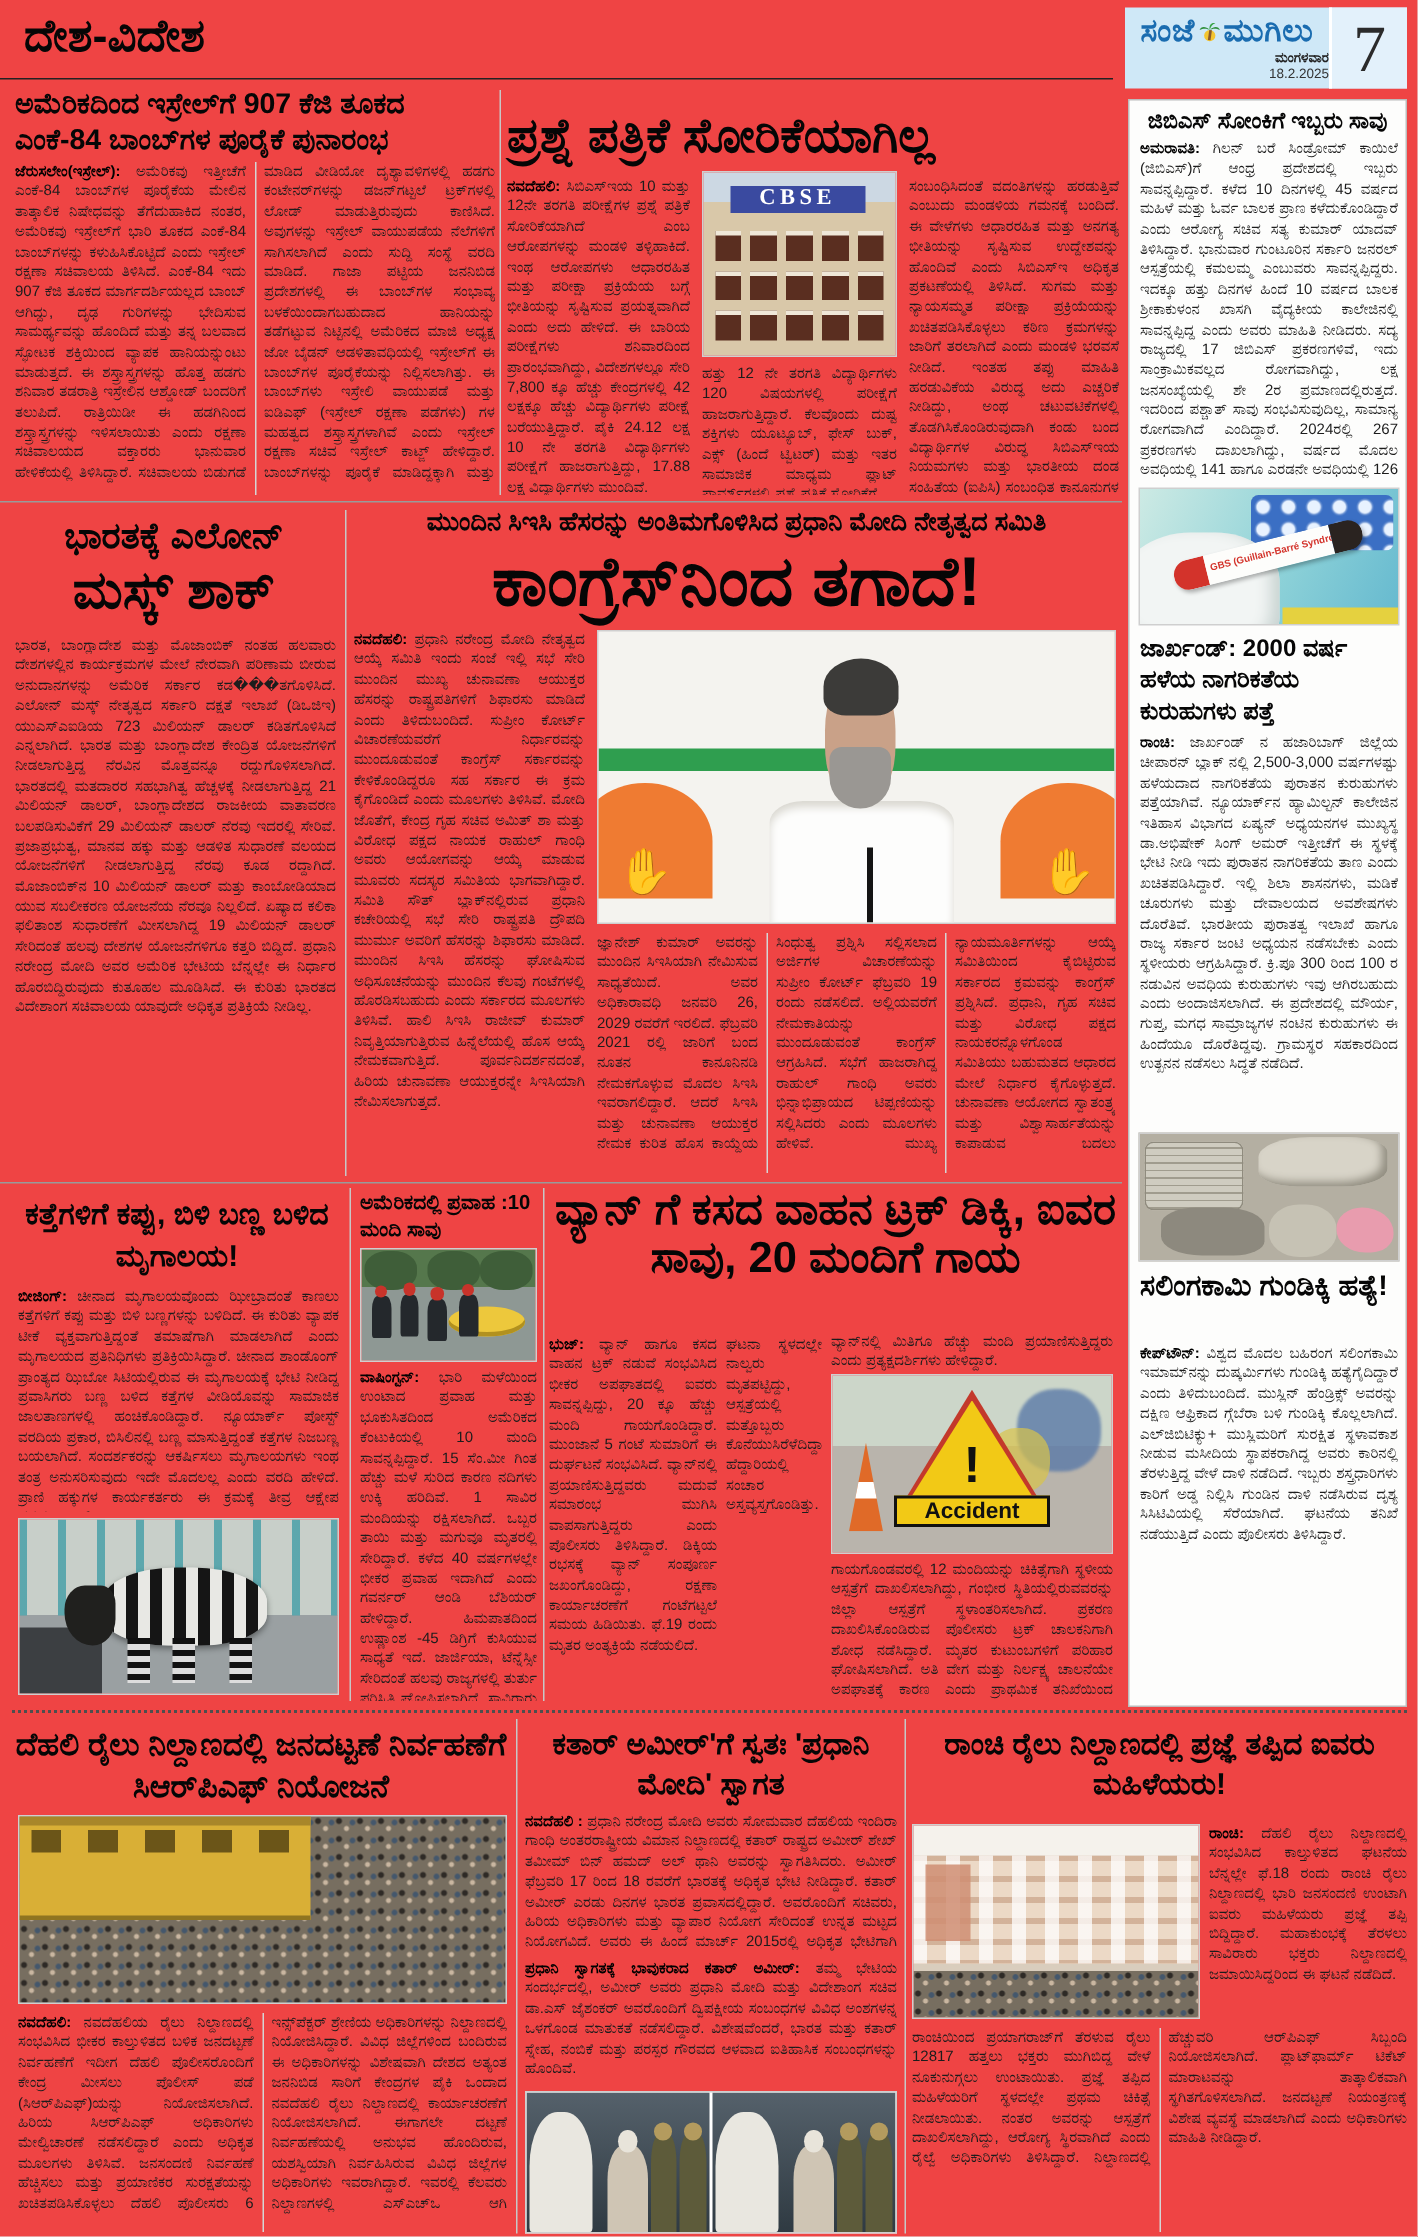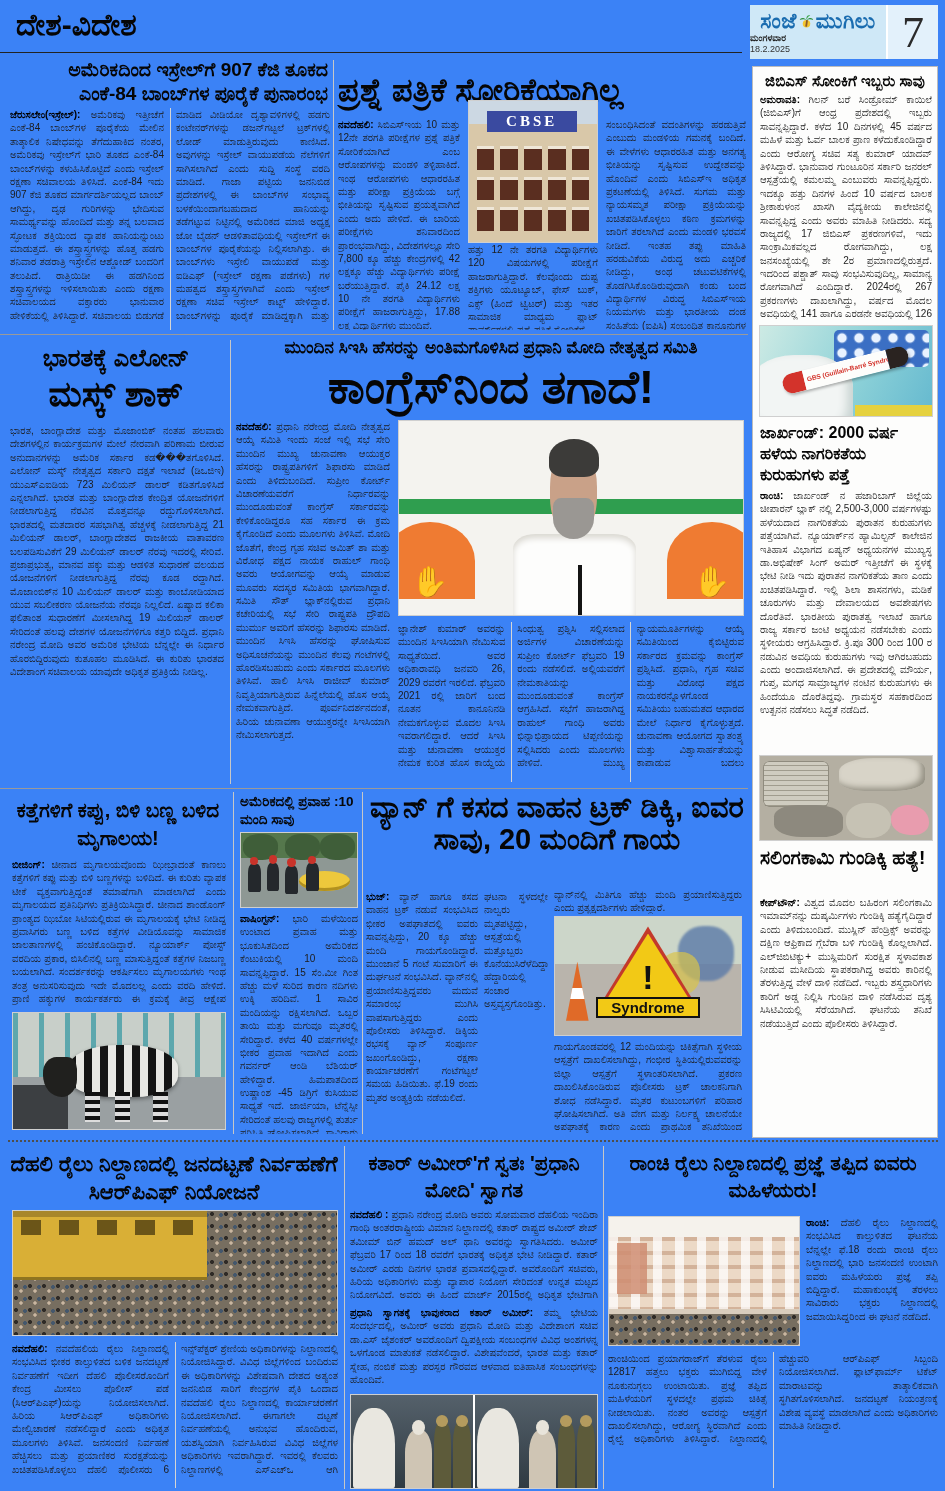--- a/index.html
+++ b/index.html
@@ -1,33 +1,33 @@
 <!DOCTYPE html>
 <html><head>
 <meta charset="utf-8">
 <style>
   * { margin:0; padding:0; box-sizing:border-box; }
   html,body { background:#e8e8e8; }
   body { font-family:"Liberation Sans","DejaVu Sans",sans-serif; }
-  #page { position:relative; width:945px; height:1491px; background:#3b82f6; margin:0 auto; overflow:hidden; }
+  #page { position:relative; width:945px; height:1491px; background:#ef4444; margin:0 auto; overflow:hidden; }
   .abs { position:absolute; }
   .bt { font-size:10px; line-height:1.34; text-align:justify; color:#1c1c1c; overflow:hidden; }
   .bt .dl { font-weight:bold; color:#000; }
   .hl { font-weight:800; color:#060606; }
   .ctr { text-align:center; }
   .cols2 { column-count:2; column-gap:12px; column-rule:1px solid #d5d5d5; }
   .cols3 { column-count:3; column-gap:12px; column-rule:1px solid #d5d5d5; }
   .vline { width:1px; background:#c7c7c7; }
   .hline { height:1px; background:#9a9a9a; }
   .dotline { border-top:2px dotted #4e4e4e; height:0; }
   .photo { overflow:hidden; position:absolute; background:#ddd; border:1px solid #cfcfcf; }
 
   
   .masthead { background:#cfe8f7; display:flex; }
-  .mh-left { flex:1; text-align:left; padding-top:4px; }
+  .mh-left { flex:1; text-align:right; padding-top:4px; }
   .mh-name { color:#1a6cb0; font-weight:800; font-size:21px; letter-spacing:.5px; display:flex; align-items:center; justify-content:center; gap:2px;}
   .mh-sub { font-size:9px; color:#222; font-weight:bold; }
   .mh-date { font-size:9px; color:#333; }
   .mh-page { width:52px; background:#e3f1fb; border-left:2px solid #ffffff; display:flex; align-items:center; justify-content:center;
              font-family:"Liberation Serif","DejaVu Serif",serif; font-size:44px; color:#2b2b2b; }
 
   
   .cbse { background:linear-gradient(#ccd8e3 0 16%, #d9c8a9 16% 100%); }
   .cbse-sign { position:absolute; left:14%; top:7%; width:70%; height:15%; background:#3a4aa0; color:#fff;
                font-family:"Liberation Serif","DejaVu Serif",serif; font-weight:bold; font-size:15px; letter-spacing:3px;
@@ -141,33 +141,33 @@
             </svg>
         </span>
         <span>ಮುಗಿಲು</span>
       </div>
       <div class="mh-sub">ಮಂಗಳವಾರ</div>
       <div class="mh-date">18.2.2025</div>
     </div>
     <div class="mh-page">7</div>
   </div>
 
-  <div class="abs hl" style="left:10px;top:58px;width:318px;font-size:19px;line-height:1.25;text-align:right;">ಅಮೆರಿಕದಿಂದ ಇಸ್ರೇಲ್‌ಗೆ 907 ಕೆಜಿ ತೂಕದ ಎಂಕೆ-84 ಬಾಂಬ್‌ಗಳ ಪೂರೈಕೆ ಪುನಾರಂಭ</div>
+  <div class="abs hl" style="left:10px;top:58px;width:318px;font-size:19px;line-height:1.25;">ಅಮೆರಿಕದಿಂದ ಇಸ್ರೇಲ್‌ಗೆ 907 ಕೆಜಿ ತೂಕದ ಎಂಕೆ-84 ಬಾಂಬ್‌ಗಳ ಪೂರೈಕೆ ಪುನಾರಂಭ</div>
   <div class="abs bt cols2" style="left:10px;top:108px;width:320px;height:222px;">
     <b class="dl">ಜೆರುಸಲೇಂ(ಇಸ್ರೇಲ್):</b>
     <span>ಅಮೆರಿಕವು ಇತ್ತೀಚೆಗೆ ಎಂಕೆ-84 ಬಾಂಬ್‌ಗಳ ಪೂರೈಕೆಯ ಮೇಲಿನ ತಾತ್ಕಾಲಿಕ ನಿಷೇಧವನ್ನು ತೆಗೆದುಹಾಕಿದ ನಂತರ, ಅಮೆರಿಕವು ಇಸ್ರೇಲ್‌ಗೆ ಭಾರಿ ತೂಕದ ಎಂಕೆ-84 ಬಾಂಬ್‌ಗಳನ್ನು ಕಳುಹಿಸಿಕೊಟ್ಟಿದೆ ಎಂದು ಇಸ್ರೇಲ್ ರಕ್ಷಣಾ ಸಚಿವಾಲಯ ತಿಳಿಸಿದೆ. ಎಂಕೆ-84 ಇದು 907 ಕೆಜಿ ತೂಕದ ಮಾರ್ಗದರ್ಶಿಯಲ್ಲದ ಬಾಂಬ್ ಆಗಿದ್ದು, ದೃಢ ಗುರಿಗಳನ್ನು ಭೇದಿಸುವ ಸಾಮರ್ಥ್ಯವನ್ನು ಹೊಂದಿದೆ ಮತ್ತು ತನ್ನ ಬಲವಾದ ಸ್ಫೋಟಕ ಶಕ್ತಿಯಿಂದ ವ್ಯಾಪಕ ಹಾನಿಯನ್ನುಂಟು ಮಾಡುತ್ತದೆ. ಈ ಶಸ್ತ್ರಾಸ್ತ್ರಗಳನ್ನು ಹೊತ್ತ ಹಡಗು ಶನಿವಾರ ತಡರಾತ್ರಿ ಇಸ್ರೇಲಿನ ಆಶ್ಡೋಡ್ ಬಂದರಿಗೆ ತಲುಪಿದೆ. ರಾತ್ರಿಯಿಡೀ ಈ ಹಡಗಿನಿಂದ ಶಸ್ತ್ರಾಸ್ತ್ರಗಳನ್ನು ಇಳಿಸಲಾಯಿತು ಎಂದು ರಕ್ಷಣಾ ಸಚಿವಾಲಯದ ವಕ್ತಾರರು ಭಾನುವಾರ ಹೇಳಿಕೆಯಲ್ಲಿ ತಿಳಿಸಿದ್ದಾರೆ. ಸಚಿವಾಲಯ ಬಿಡುಗಡೆ ಮಾಡಿದ ವೀಡಿಯೋ ದೃಶ್ಯಾವಳಿಗಳಲ್ಲಿ ಹಡಗು ಕಂಟೇನರ್‌ಗಳನ್ನು ಡಜನ್‌ಗಟ್ಟಲೆ ಟ್ರಕ್‌ಗಳಲ್ಲಿ ಲೋಡ್ ಮಾಡುತ್ತಿರುವುದು ಕಾಣಿಸಿದೆ. ಅವುಗಳನ್ನು ಇಸ್ರೇಲ್ ವಾಯುಪಡೆಯ ನೆಲೆಗಳಿಗೆ ಸಾಗಿಸಲಾಗಿದೆ ಎಂದು ಸುದ್ದಿ ಸಂಸ್ಥೆ ವರದಿ ಮಾಡಿದೆ. ಗಾಜಾ ಪಟ್ಟಿಯ ಜನನಿಬಿಡ ಪ್ರದೇಶಗಳಲ್ಲಿ ಈ ಬಾಂಬ್‌ಗಳ ಸಂಭಾವ್ಯ ಬಳಕೆಯಿಂದಾಗಬಹುದಾದ ಹಾನಿಯನ್ನು ತಡೆಗಟ್ಟುವ ನಿಟ್ಟಿನಲ್ಲಿ ಅಮೆರಿಕದ ಮಾಜಿ ಅಧ್ಯಕ್ಷ ಜೋ ಬೈಡನ್ ಆಡಳಿತಾವಧಿಯಲ್ಲಿ ಇಸ್ರೇಲ್‌ಗೆ ಈ ಬಾಂಬ್‌ಗಳ ಪೂರೈಕೆಯನ್ನು ನಿಲ್ಲಿಸಲಾಗಿತ್ತು. ಈ ಬಾಂಬ್‌ಗಳು ಇಸ್ರೇಲಿ ವಾಯುಪಡೆ ಮತ್ತು ಐಡಿಎಫ್ (ಇಸ್ರೇಲ್ ರಕ್ಷಣಾ ಪಡೆಗಳು) ಗಳ ಮಹತ್ವದ ಶಸ್ತ್ರಾಸ್ತ್ರಗಳಾಗಿವೆ ಎಂದು ಇಸ್ರೇಲ್ ರಕ್ಷಣಾ ಸಚಿವ ಇಸ್ರೇಲ್ ಕಾಟ್ಜ್ ಹೇಳಿದ್ದಾರೆ. ಬಾಂಬ್‌ಗಳನ್ನು ಪೂರೈಕೆ ಮಾಡಿದ್ದಕ್ಕಾಗಿ ಮತ್ತು ಇಸ್ರೇಲ್‌ಗೆ ಅಚಲ ಬೆಂಬಲ ನೀಡಿದ್ದಕ್ಕಾಗಿ ಅವರು ಯುಎಸ್ ಅಧ್ಯಕ್ಷ ಡೊನಾಲ್ಡ್ ಟ್ರಂಪ್ ಮತ್ತು ಅವರ ಆಡಳಿತಕ್ಕೆ ಧನ್ಯವಾದ ಅರ್ಪಿಸಿದರು.</span>
   </div>
   <div class="abs vline" style="left:333px;top:60px;height:270px;"></div>
 
   <div class="abs hl" style="left:338px;top:72px;width:408px;font-size:32px;">ಪ್ರಶ್ನೆ ಪತ್ರಿಕೆ ಸೋರಿಕೆಯಾಗಿಲ್ಲ</div>
   <div class="abs bt" style="left:338px;top:118px;width:122px;height:212px;">
     <b class="dl">ನವದೆಹಲಿ:</b>
     <span>ಸಿಬಿಎಸ್‌ಇಯ 10 ಮತ್ತು 12ನೇ ತರಗತಿ ಪರೀಕ್ಷೆಗಳ ಪ್ರಶ್ನೆ ಪತ್ರಿಕೆ ಸೋರಿಕೆಯಾಗಿದೆ ಎಂಬ ಆರೋಪಗಳನ್ನು ಮಂಡಳಿ ತಳ್ಳಿಹಾಕಿದೆ. ಇಂಥ ಆರೋಪಗಳು ಆಧಾರರಹಿತ ಮತ್ತು ಪರೀಕ್ಷಾ ಪ್ರಕ್ರಿಯೆಯ ಬಗ್ಗೆ ಭೀತಿಯನ್ನು ಸೃಷ್ಟಿಸುವ ಪ್ರಯತ್ನವಾಗಿದೆ ಎಂದು ಅದು ಹೇಳಿದೆ. ಈ ಬಾರಿಯ ಪರೀಕ್ಷೆಗಳು ಶನಿವಾರದಿಂದ ಪ್ರಾರಂಭವಾಗಿದ್ದು, ವಿದೇಶಗಳಲ್ಲೂ ಸೇರಿ 7,800 ಕ್ಕೂ ಹೆಚ್ಚು ಕೇಂದ್ರಗಳಲ್ಲಿ 42 ಲಕ್ಷಕ್ಕೂ ಹೆಚ್ಚು ವಿದ್ಯಾರ್ಥಿಗಳು ಪರೀಕ್ಷೆ ಬರೆಯುತ್ತಿದ್ದಾರೆ. ಪೈಕಿ 24.12 ಲಕ್ಷ 10 ನೇ ತರಗತಿ ವಿದ್ಯಾರ್ಥಿಗಳು ಪರೀಕ್ಷೆಗೆ ಹಾಜರಾಗುತ್ತಿದ್ದು, 17.88 ಲಕ್ಷ ವಿದ್ಯಾರ್ಥಿಗಳು ಮುಂದಿವೆ.</span>
   </div>
-  <div class="photo cbse" style="left:468px;top:100px;width:130px;height:143px;">
+  <div class="photo cbse" style="left:468px;top:114px;width:130px;height:124px;">
     <div class="cbse-sign">CBSE</div>
     <div class="cbse-win">
       <div></div>
         <div></div>
         <div></div>
         <div></div>
         <div></div>
       <div></div>
         <div></div>
         <div></div>
@@ -282,21 +282,21 @@
     <span>ವ್ಯಾನ್ ಹಾಗೂ ಕಸದ ವಾಹನ ಟ್ರಕ್ ನಡುವೆ ಸಂಭವಿಸಿದ ಭೀಕರ ಅಪಘಾತದಲ್ಲಿ ಐವರು ಸಾವನ್ನಪ್ಪಿದ್ದು, 20 ಕ್ಕೂ ಹೆಚ್ಚು ಮಂದಿ ಗಾಯಗೊಂಡಿದ್ದಾರೆ. ಮುಂಜಾನೆ 5 ಗಂಟೆ ಸುಮಾರಿಗೆ ಈ ದುರ್ಘಟನೆ ಸಂಭವಿಸಿದೆ. ವ್ಯಾನ್‌ನಲ್ಲಿ ಪ್ರಯಾಣಿಸುತ್ತಿದ್ದವರು ಮದುವೆ ಸಮಾರಂಭ ಮುಗಿಸಿ ವಾಪಸಾಗುತ್ತಿದ್ದರು ಎಂದು ಪೊಲೀಸರು ತಿಳಿಸಿದ್ದಾರೆ. ಡಿಕ್ಕಿಯ ರಭಸಕ್ಕೆ ವ್ಯಾನ್ ಸಂಪೂರ್ಣ ಜಖಂಗೊಂಡಿದ್ದು, ರಕ್ಷಣಾ ಕಾರ್ಯಾಚರಣೆಗೆ ಗಂಟೆಗಟ್ಟಲೆ ಸಮಯ ಹಿಡಿಯಿತು. ಫೆ.19 ರಂದು ಮೃತರ ಅಂತ್ಯಕ್ರಿಯೆ ನಡೆಯಲಿದೆ.</span>
   </div>
   <div class="abs bt" style="left:484px;top:890px;width:64px;height:244px;">ಘಟನಾ ಸ್ಥಳದಲ್ಲೇ ನಾಲ್ವರು ಮೃತಪಟ್ಟಿದ್ದು, ಆಸ್ಪತ್ರೆಯಲ್ಲಿ ಮತ್ತೊಬ್ಬರು ಕೊನೆಯುಸಿರೆಳೆದಿದ್ದಾರೆ. ಹೆದ್ದಾರಿಯಲ್ಲಿ ಸಂಚಾರ ಅಸ್ತವ್ಯಸ್ತಗೊಂಡಿತ್ತು.</div>
   <div class="abs bt" style="left:554px;top:888px;width:188px;height:26px;">ವ್ಯಾನ್‌ನಲ್ಲಿ ಮಿತಿಗೂ ಹೆಚ್ಚು ಮಂದಿ ಪ್ರಯಾಣಿಸುತ್ತಿದ್ದರು ಎಂದು ಪ್ರತ್ಯಕ್ಷದರ್ಶಿಗಳು ಹೇಳಿದ್ದಾರೆ.</div>
   <div class="photo acc" style="left:554px;top:916px;width:188px;height:120px;">
     <div class="acc-blur1"></div>
     <div class="acc-blur2"></div>
     <div class="acc-cone"></div>
     <div class="acc-tri-red"></div>
     <div class="acc-tri-yel">!</div>
-    <div class="acc-sign">Syndrome</div>
+    <div class="acc-sign">Accident</div>
   </div>
   <div class="abs bt" style="left:554px;top:1040px;width:188px;height:94px;">ಗಾಯಗೊಂಡವರಲ್ಲಿ 12 ಮಂದಿಯನ್ನು ಚಿಕಿತ್ಸೆಗಾಗಿ ಸ್ಥಳೀಯ ಆಸ್ಪತ್ರೆಗೆ ದಾಖಲಿಸಲಾಗಿದ್ದು, ಗಂಭೀರ ಸ್ಥಿತಿಯಲ್ಲಿರುವವರನ್ನು ಜಿಲ್ಲಾ ಆಸ್ಪತ್ರೆಗೆ ಸ್ಥಳಾಂತರಿಸಲಾಗಿದೆ. ಪ್ರಕರಣ ದಾಖಲಿಸಿಕೊಂಡಿರುವ ಪೊಲೀಸರು ಟ್ರಕ್ ಚಾಲಕನಿಗಾಗಿ ಶೋಧ ನಡೆಸಿದ್ದಾರೆ. ಮೃತರ ಕುಟುಂಬಗಳಿಗೆ ಪರಿಹಾರ ಘೋಷಿಸಲಾಗಿದೆ. ಅತಿ ವೇಗ ಮತ್ತು ನಿರ್ಲಕ್ಷ್ಯ ಚಾಲನೆಯೇ ಅಪಘಾತಕ್ಕೆ ಕಾರಣ ಎಂದು ಪ್ರಾಥಮಿಕ ತನಿಖೆಯಿಂದ ತಿಳಿದುಬಂದಿದೆ.</div>
 
   <div class="abs dotline" style="left:8px;top:1140px;width:930px;"></div>
 
   <div class="abs hl ctr" style="left:10px;top:1150px;width:328px;font-size:21px;line-height:1.35;">ದೆಹಲಿ ರೈಲು ನಿಲ್ದಾಣದಲ್ಲಿ ಜನದಟ್ಟಣೆ ನಿರ್ವಹಣೆಗೆ ಸಿಆರ್‌ಪಿಎಫ್ ನಿಯೋಜನೆ</div>
   <div class="photo crowdtex" style="left:12px;top:1210px;width:326px;height:126px;">
     <div class="train"></div>
   </div>
   <div class="abs bt cols2" style="left:12px;top:1342px;width:326px;height:146px;">

